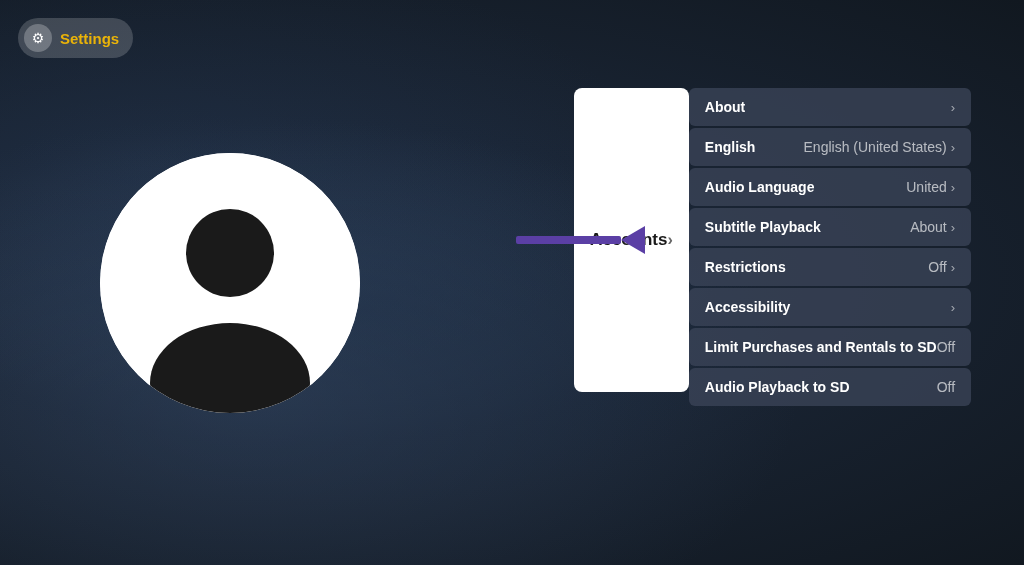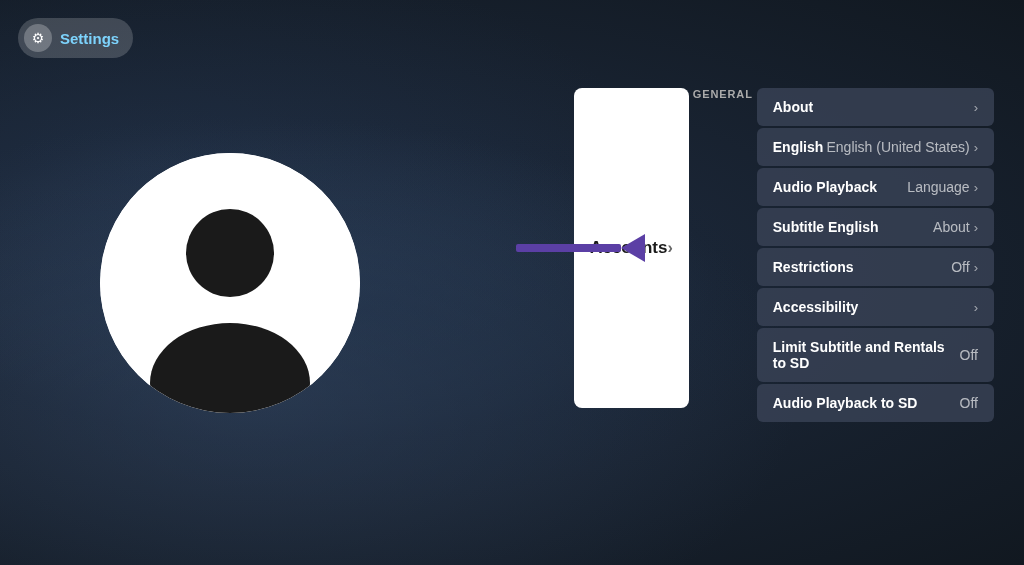--- a/index.html
+++ b/index.html
@@ -56,21 +56,21 @@
       border-radius: 50%;
       background: rgba(255,255,255,0.25);
       display: flex;
       align-items: center;
       justify-content: center;
       color: white;
       font-size: 14px;
     }
 
     .header-title {
-      color: #7dd3fc;
+      color: #eab308;
       font-size: 15px;
       font-weight: 600;
     }
 
     
     .avatar-section {
       position: absolute;
       left: 80px;
       top: 50%;
       transform: translateY(-50%);
@@ -203,65 +203,64 @@
     <div class="accounts-row" style="position:relative;">
       <span class="accounts-label">Accounts</span>
 
       <div style="position:absolute; right: 44px; top:50%; transform:translateY(-50%); display:flex; align-items:center;">
         <div style="width:105px; height:8px; background:#5b3fa5; border-radius:2px;"></div>
         <div style="width:0;height:0;border-top:14px solid transparent;border-bottom:14px solid transparent;border-right:24px solid #5b3fa5;margin-right:0;"></div>
       </div>
       <span class="chevron-right">›</span>
     </div>
 
-    <div class="section-label">GENERAL</div>
 
     <div class="menu-list" id="menu-list">
     <div class="menu-item">
           <span class="menu-item-left">About</span>
           <div class="menu-item-right">
             <span class="chevron">›</span>
           </div>
         </div>
         <div class="menu-item">
           <span class="menu-item-left">English</span>
           <div class="menu-item-right">
             <span>English (United States)</span>
             <span class="chevron">›</span>
           </div>
         </div>
         <div class="menu-item">
-          <span class="menu-item-left">Audio Playback</span>
-          <div class="menu-item-right">
-            <span>Language</span>
-            <span class="chevron">›</span>
-          </div>
-        </div>
-        <div class="menu-item">
-          <span class="menu-item-left">Subtitle English</span>
+          <span class="menu-item-left">Audio Language</span>
+          <div class="menu-item-right">
+            <span>United</span>
+            <span class="chevron">›</span>
+          </div>
+        </div>
+        <div class="menu-item">
+          <span class="menu-item-left">Subtitle Playback</span>
           <div class="menu-item-right">
             <span>About</span>
             <span class="chevron">›</span>
           </div>
         </div>
         <div class="menu-item">
           <span class="menu-item-left">Restrictions</span>
           <div class="menu-item-right">
             <span>Off</span>
             <span class="chevron">›</span>
           </div>
         </div>
         <div class="menu-item">
           <span class="menu-item-left">Accessibility</span>
           <div class="menu-item-right">
             <span class="chevron">›</span>
           </div>
         </div>
         <div class="menu-item">
-          <span class="menu-item-left">Limit Subtitle and Rentals to SD</span>
+          <span class="menu-item-left">Limit Purchases and Rentals to SD</span>
           <div class="menu-item-right">
             <span>Off</span>
           </div>
         </div>
         <div class="menu-item">
           <span class="menu-item-left">Audio Playback to SD</span>
           <div class="menu-item-right">
             <span>Off</span>
           </div>
         </div>

